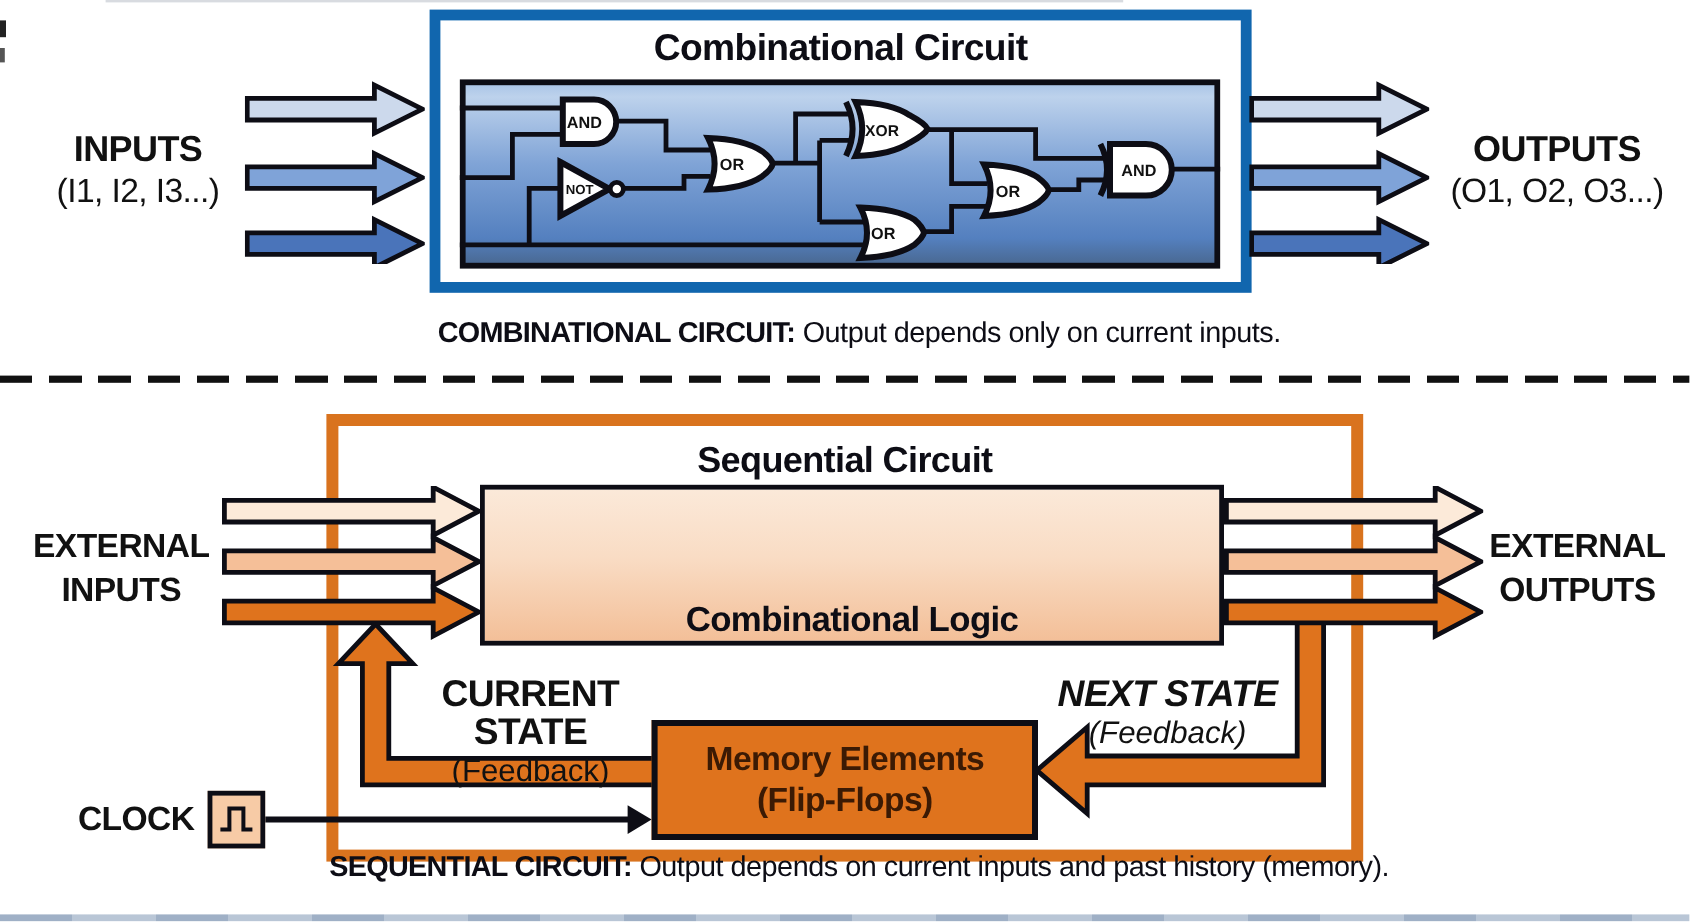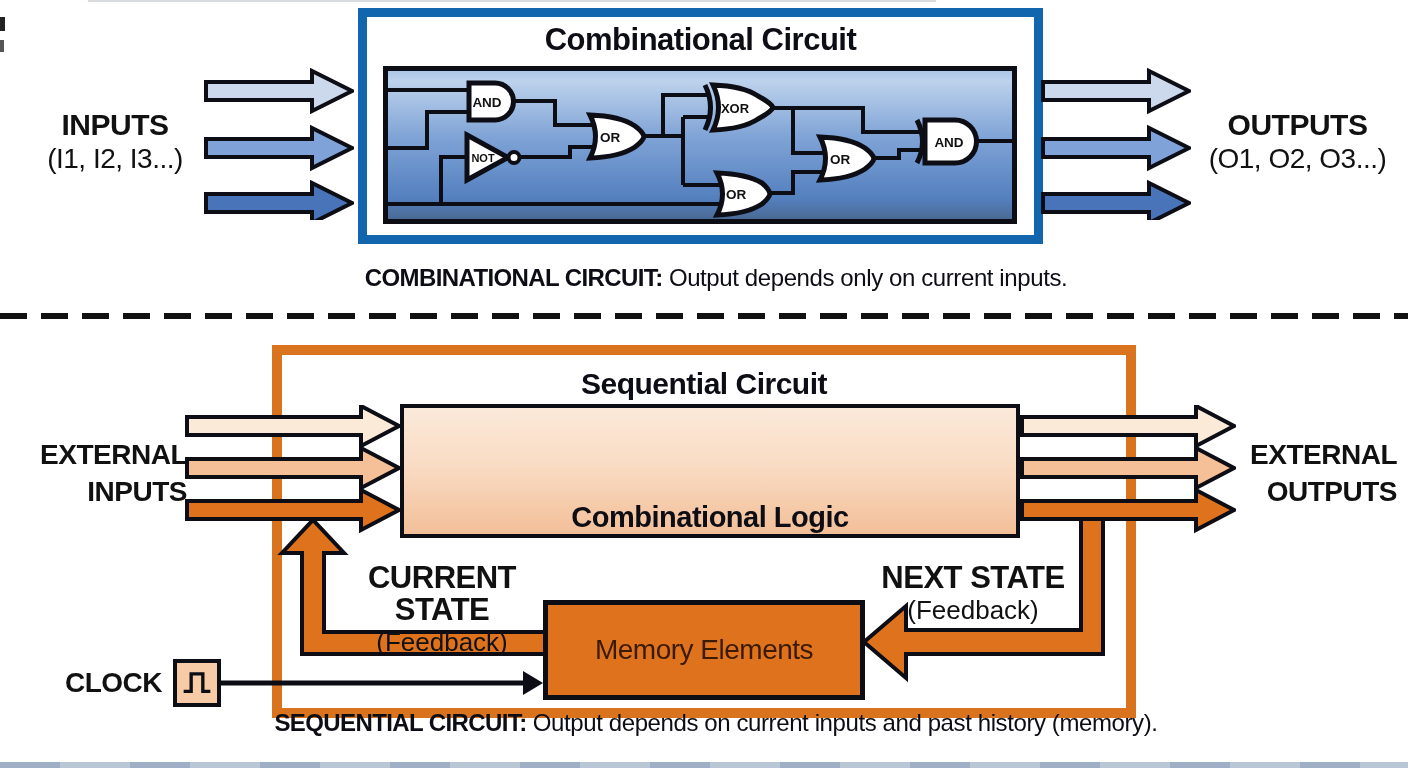--- a/index.html
+++ b/index.html
@@ -41,22 +41,22 @@
     border:4px solid #0d0d15;
     background:linear-gradient(180deg,#fbe9d9 0%,#f9dcc4 45%,#f3bf98 100%);
     display:flex;align-items:flex-end;justify-content:center;
   }
   .logic-box .t{font-weight:bold;font-size:29px;letter-spacing:-0.5px;color:#0d0d15;}
   .memory-box{
     left:543px;top:600px;width:322px;height:100px;box-sizing:border-box;
     border:5px solid #0d0d15;background:#df731d;
     display:flex;flex-direction:column;align-items:center;justify-content:center;line-height:34px;
   }
-  .memory-box .t{font-weight:normal;font-size:28px;letter-spacing:-0.5px;color:#3b1a04;text-align:right;}
-  .ext-label{line-height:37px;text-align:right;}
+  .memory-box .t{font-weight:bold;font-size:28px;letter-spacing:-0.5px;color:#3b1a04;text-align:right;}
+  .ext-label{line-height:37px;text-align:center;}
   .ext-label .l{font-weight:bold;font-size:28px;letter-spacing:-0.5px;}
   .state-label{text-align:center;line-height:32px;}
   .state-label .l1{font-weight:bold;font-size:31px;letter-spacing:-0.5px;}
   .state-label .l2{font-size:26px;}
   .clock-label{font-weight:bold;font-size:28px;letter-spacing:-0.5px;text-align:right;}
   .clock-box{
     left:173px;top:659px;width:48px;height:48px;box-sizing:border-box;
     border:4px solid #0d0d15;background:#f7cba6;
   }
   .bottom-strip{
@@ -176,20 +176,21 @@
     <line x1="221" y1="683" x2="527" y2="683" stroke="#0d0d15" stroke-width="5"></line>
     <polygon points="523,671 543,683 523,695" fill="#0d0d15"></polygon>
   </svg>
 
   <div class="abs logic-box">
     <div class="t">Combinational Logic</div>
   </div>
 
   <div class="abs memory-box">
     <div class="t">Memory Elements</div>
+    <div class="t">(Flip-Flops)</div>
   </div>
 
   <svg class="abs" style="left:185px;top:405px;" width="216" height="130" viewBox="0 0 216 130">
     <polygon points="2,12 176,12 176,1 214,21 176,41 176,30 2,30" fill="#fcead9" stroke="#0d0d15" stroke-width="4"></polygon>
     <polygon points="2,54 176,54 176,43 214,63 176,83 176,72 2,72" fill="#f5bf98" stroke="#0d0d15" stroke-width="4"></polygon>
     <polygon points="2,96 176,96 176,85 214,105 176,125 176,114 2,114" fill="#df731d" stroke="#0d0d15" stroke-width="4"></polygon>
   </svg>
 
   <svg class="abs" style="left:1020px;top:405px;" width="216" height="130" viewBox="0 0 216 130">
     <polygon points="2,12 176,12 176,1 214,21 176,41 176,30 2,30" fill="#fcead9" stroke="#0d0d15" stroke-width="4"></polygon>
@@ -203,21 +204,21 @@
   </div>
   <div class="abs ext-label" style="left:1232px;top:436px;width:165px;">
     <div class="l">EXTERNAL</div>
     <div class="l">OUTPUTS</div>
   </div>
 
   <div class="abs state-label" style="left:332px;top:562px;width:220px;">
     <div class="l1">CURRENT STATE</div>
     <div class="l2">(Feedback)</div>
   </div>
-  <div class="abs state-label" style="left:863px;top:562px;width:220px;">
+  <div class="abs state-label" style="left:863px;top:562px;width:220px;font-style:italic;">
     <div class="l1">NEXT STATE</div>
     <div class="l2">(Feedback)</div>
   </div>
 
   <div class="abs clock-label" style="left:48px;top:667px;width:114px;">CLOCK</div>
   <div class="abs clock-box">
     <svg width="40" height="40" viewBox="0 0 48 48">
       <polyline points="8,34 17,34 17,13 31,13 31,34 40,34" fill="none" stroke="#0d0d15" stroke-width="4"></polyline>
     </svg>
   </div>

